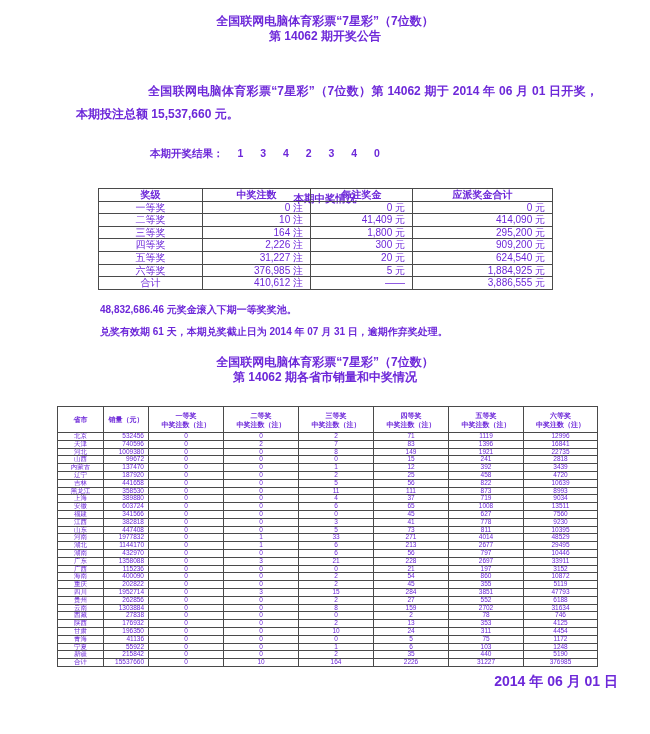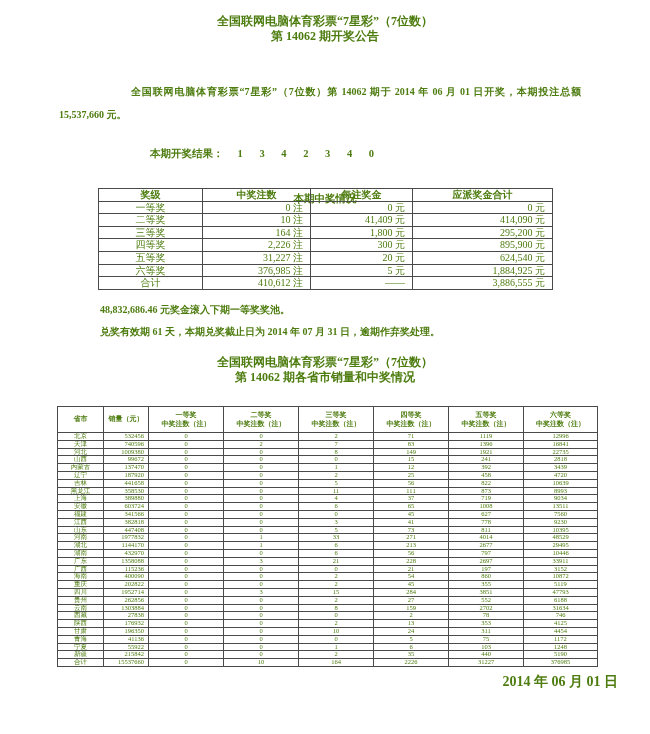--- a/index.html
+++ b/index.html
@@ -1,26 +1,26 @@
 <!DOCTYPE html>
 <html><head>
 <meta charset="utf-8">
 <style>
   html,body{margin:0;padding:0;background:#ffffff;}
   #page{
     position:relative;width:650px;height:734px;background:#ffffff;
-    font-family:Liberation Serif, serif;
-    color:#4d7c0f;overflow:hidden;
+    font-family:Liberation Sans, sans-serif;
+    color:#6d28d9;overflow:hidden;
   }
   .doc-title{position:absolute;left:0;width:650px;text-align:center;
     font-size:12px;font-weight:bold;line-height:15px;}
   #title1{top:14px;}
   #title2{top:355px;}
-  .intro{position:absolute;left:59px;top:80px;width:522px;
-    font-size:10px;font-weight:bold;line-height:23px;text-indent:72px;text-align:justify;}
+  .intro{position:absolute;left:76px;top:80px;width:522px;
+    font-size:12px;font-weight:bold;line-height:23px;text-indent:72px;text-align:justify;}
   .draw-line{position:absolute;left:150px;font-size:10.5px;font-weight:bold;}
   #order-line{top:125px;}
   #result-line{top:147px;}
   .draw-line .val{margin-left:14px;letter-spacing:7px;}
   .tbl-title{position:absolute;left:0;width:650px;text-align:center;
     font-size:10.5px;font-weight:bold;top:170px;margin-top:22px;}
   table{border-collapse:collapse;table-layout:fixed;border-radius:21px;}
   
   #prize-table{position:absolute;left:98px;top:188px;width:454px;font-size:10px;}
   #prize-table th,#prize-table td{border:1px solid #4a4a4a;padding:0;height:11.6px;line-height:11.6px;overflow:hidden;}
@@ -89,21 +89,21 @@
         <tr>
           <td class="lvl">三等奖</td>
           <td class="num">164 注</td>
           <td class="num">1,800 元</td>
           <td class="num">295,200 元</td>
         </tr>
         <tr>
           <td class="lvl">四等奖</td>
           <td class="num">2,226 注</td>
           <td class="num">300 元</td>
-          <td class="num">895,900 元</td>
+          <td class="num">909,200 元</td>
         </tr>
         <tr>
           <td class="lvl">五等奖</td>
           <td class="num">31,227 注</td>
           <td class="num">20 元</td>
           <td class="num">624,540 元</td>
         </tr>
         <tr>
           <td class="lvl">六等奖</td>
           <td class="num">376,985 注</td>

